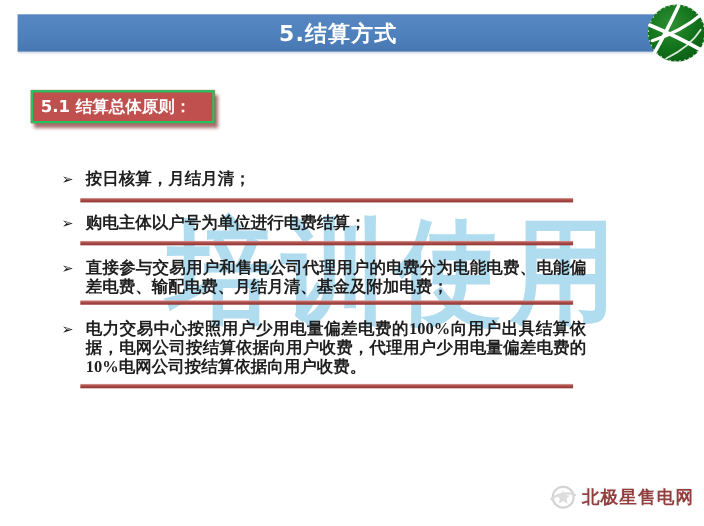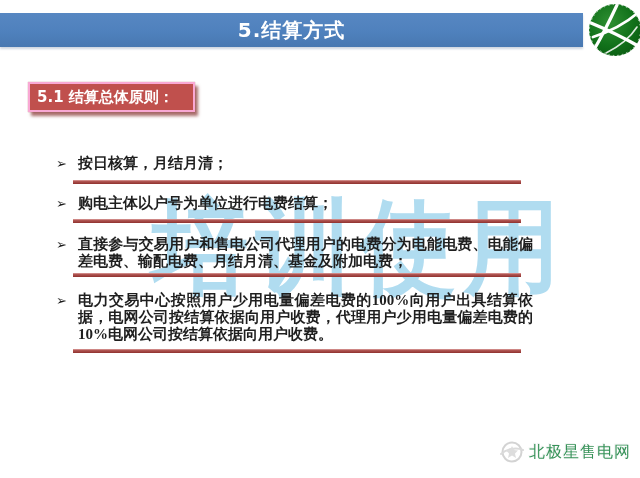--- a/index.html
+++ b/index.html
@@ -9,21 +9,21 @@
   .slide {
     position: relative;
     width: 640px; height: 478px;
     background: #ffffff;
     overflow: hidden;
   }
 
   
   .banner {
     position: absolute;
-    left: 0; top: 13px;
+    left: 16px; top: 13px;
     width: 583px; height: 34px;
     background: linear-gradient(180deg, #5787c2 0%, #4f81bd 55%, #4878b1 100%);
     box-shadow: 0 2px 2px rgba(60, 90, 130, 0.25);
     display: flex; align-items: center; justify-content: center;
   }
   .banner-title {
     color: #ffffff;
     font-size: 20px;
     font-weight: bold;
     letter-spacing: 1px;
@@ -36,21 +36,21 @@
     left: 586px; top: 2px;
     width: 57px; height: 55px;
   }
 
   
   .section-box {
     position: absolute;
     left: 28px; top: 82px;
     width: 167px; height: 30px;
     background: #c0504d;
-    border: 2px solid #f9a8d4;
+    border: 2px solid #22c55e;
     box-shadow: 3px 4px 3px rgba(140, 62, 59, 0.75), 0 0 1px rgba(150,60,57,0.6);
     display: flex; align-items: center;
     padding-left: 7px;
   }
   .section-label {
     color: #ffffff;
     font-size: 15px;
     font-weight: bold;
     white-space: nowrap;
   }
@@ -120,23 +120,23 @@
     position: absolute;
     left: 498px; top: 440px;
     display: flex; align-items: center;
     gap: 4px;
     opacity: 0.85;
   }
   .footer-logo { width: 27px; height: 25px; }
   .footer-text {
     font-size: 16px;
     letter-spacing: 1px;
-    color: #15803d;
+    color: #7f1d1d;
     text-shadow: 1px 1px 0 #ffffff, -1px -1px 0 #efefef;
-    font-weight: normal;
+    font-weight: bold;
     white-space: nowrap;
   }
 </style>
 </head>
 <body>
 
 <div class="slide">
 
   <div class="banner">
     <span class="banner-title">5.结算方式</span>

